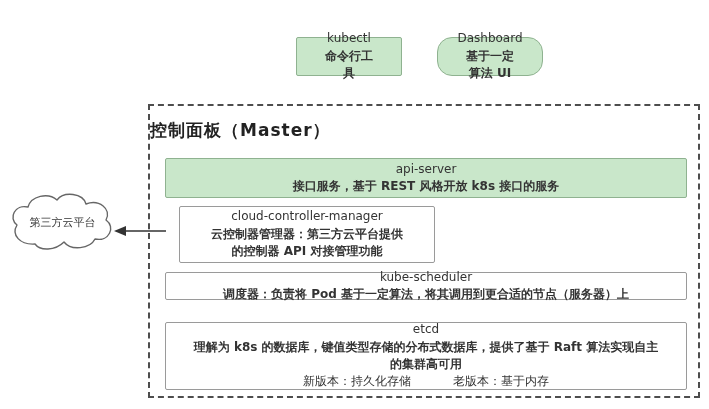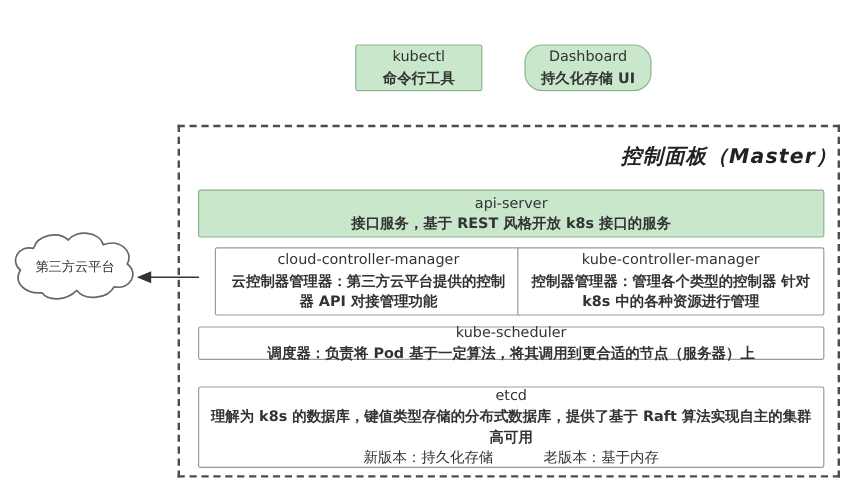--- a/index.html
+++ b/index.html
@@ -20,45 +20,44 @@
     border: 1px solid #9a9a9a;
     background: #ffffff;
     border-radius: 2px;
     display: flex;
     flex-direction: column;
     align-items: center;
     justify-content: center;
     text-align: center;
     font-size: 12px;
     line-height: 1.45;
-    padding: 2px 8px;
+    padding: 2px 26px;
   }
   .node .node-title { font-size: 12px; }
   .node .node-desc { font-size: 12px; font-weight: bold; }
   .green {
     background: #c9e7ca;
     border-color: #8fb290;
   }
   .master {
     position: absolute;
     left: 148px;
     top: 104px;
     width: 552px;
     height: 294px;
     border: 2px dashed #4d4d4d;
     background: #ffffff;
   }
   .master-title {
-    text-align: right;
+    text-align: left;
     font-weight: bold;
     font-size: 17px;
     color: #222222;
     margin-top: 13px;
     letter-spacing: 1px;
-    font-style: italic;
   }
   .versions-row {
     display: flex;
     gap: 42px;
     justify-content: center;
     font-size: 12px;
   }
   .cloud-wrap {
     position: absolute;
     left: 5px;
@@ -91,40 +90,36 @@
 
 <div class="canvas">
 
   <div class="node green" style="left:296px; top:37px; width:106px; height:39px;">
     <div class="node-title">kubectl</div>
     <div class="node-desc">命令行工具</div>
   </div>
 
   <div class="node green" style="left:437px; top:37px; width:106px; height:39px;border-radius:15px;">
     <div class="node-title">Dashboard</div>
-    <div class="node-desc">持久化存储 UI</div>
+    <div class="node-desc">基于一定算法 UI</div>
   </div>
 
   <div class="master">
     <div class="master-title">控制面板（Master）</div>
 
     <div class="node green" style="left:15px; top:52px; width:522px; height:40px;">
       <div class="node-title">api-server</div>
       <div class="node-desc">接口服务，基于 REST 风格开放 k8s 接口的服务</div>
     </div>
 
     <div class="node" style="left:29px; top:100px; width:256px; height:57px;">
       <div class="node-title">cloud-controller-manager</div>
       <div class="node-desc">云控制器管理器：第三方云平台提供的控制器 API 对接管理功能</div>
     </div>
 
-    <div class="node" style="left:281px; top:100px; width:256px; height:57px;">
-      <div class="node-title">kube-controller-manager</div>
-      <div class="node-desc">控制器管理器：管理各个类型的控制器 针对 k8s 中的各种资源进行管理</div>
-    </div>
 
     <div class="node" style="left:15px; top:166px; width:522px; height:28px;">
       <div class="node-title">kube-scheduler</div>
       <div class="node-desc">调度器：负责将 Pod 基于一定算法，将其调用到更合适的节点（服务器）上</div>
     </div>
 
     <div class="node" style="left:15px; top:216px; width:522px; height:68px;">
       <div class="node-title">etcd</div>
       <div class="node-desc">理解为 k8s 的数据库，键值类型存储的分布式数据库，提供了基于 Raft 算法实现自主的集群高可用</div>
       <div class="versions-row">

